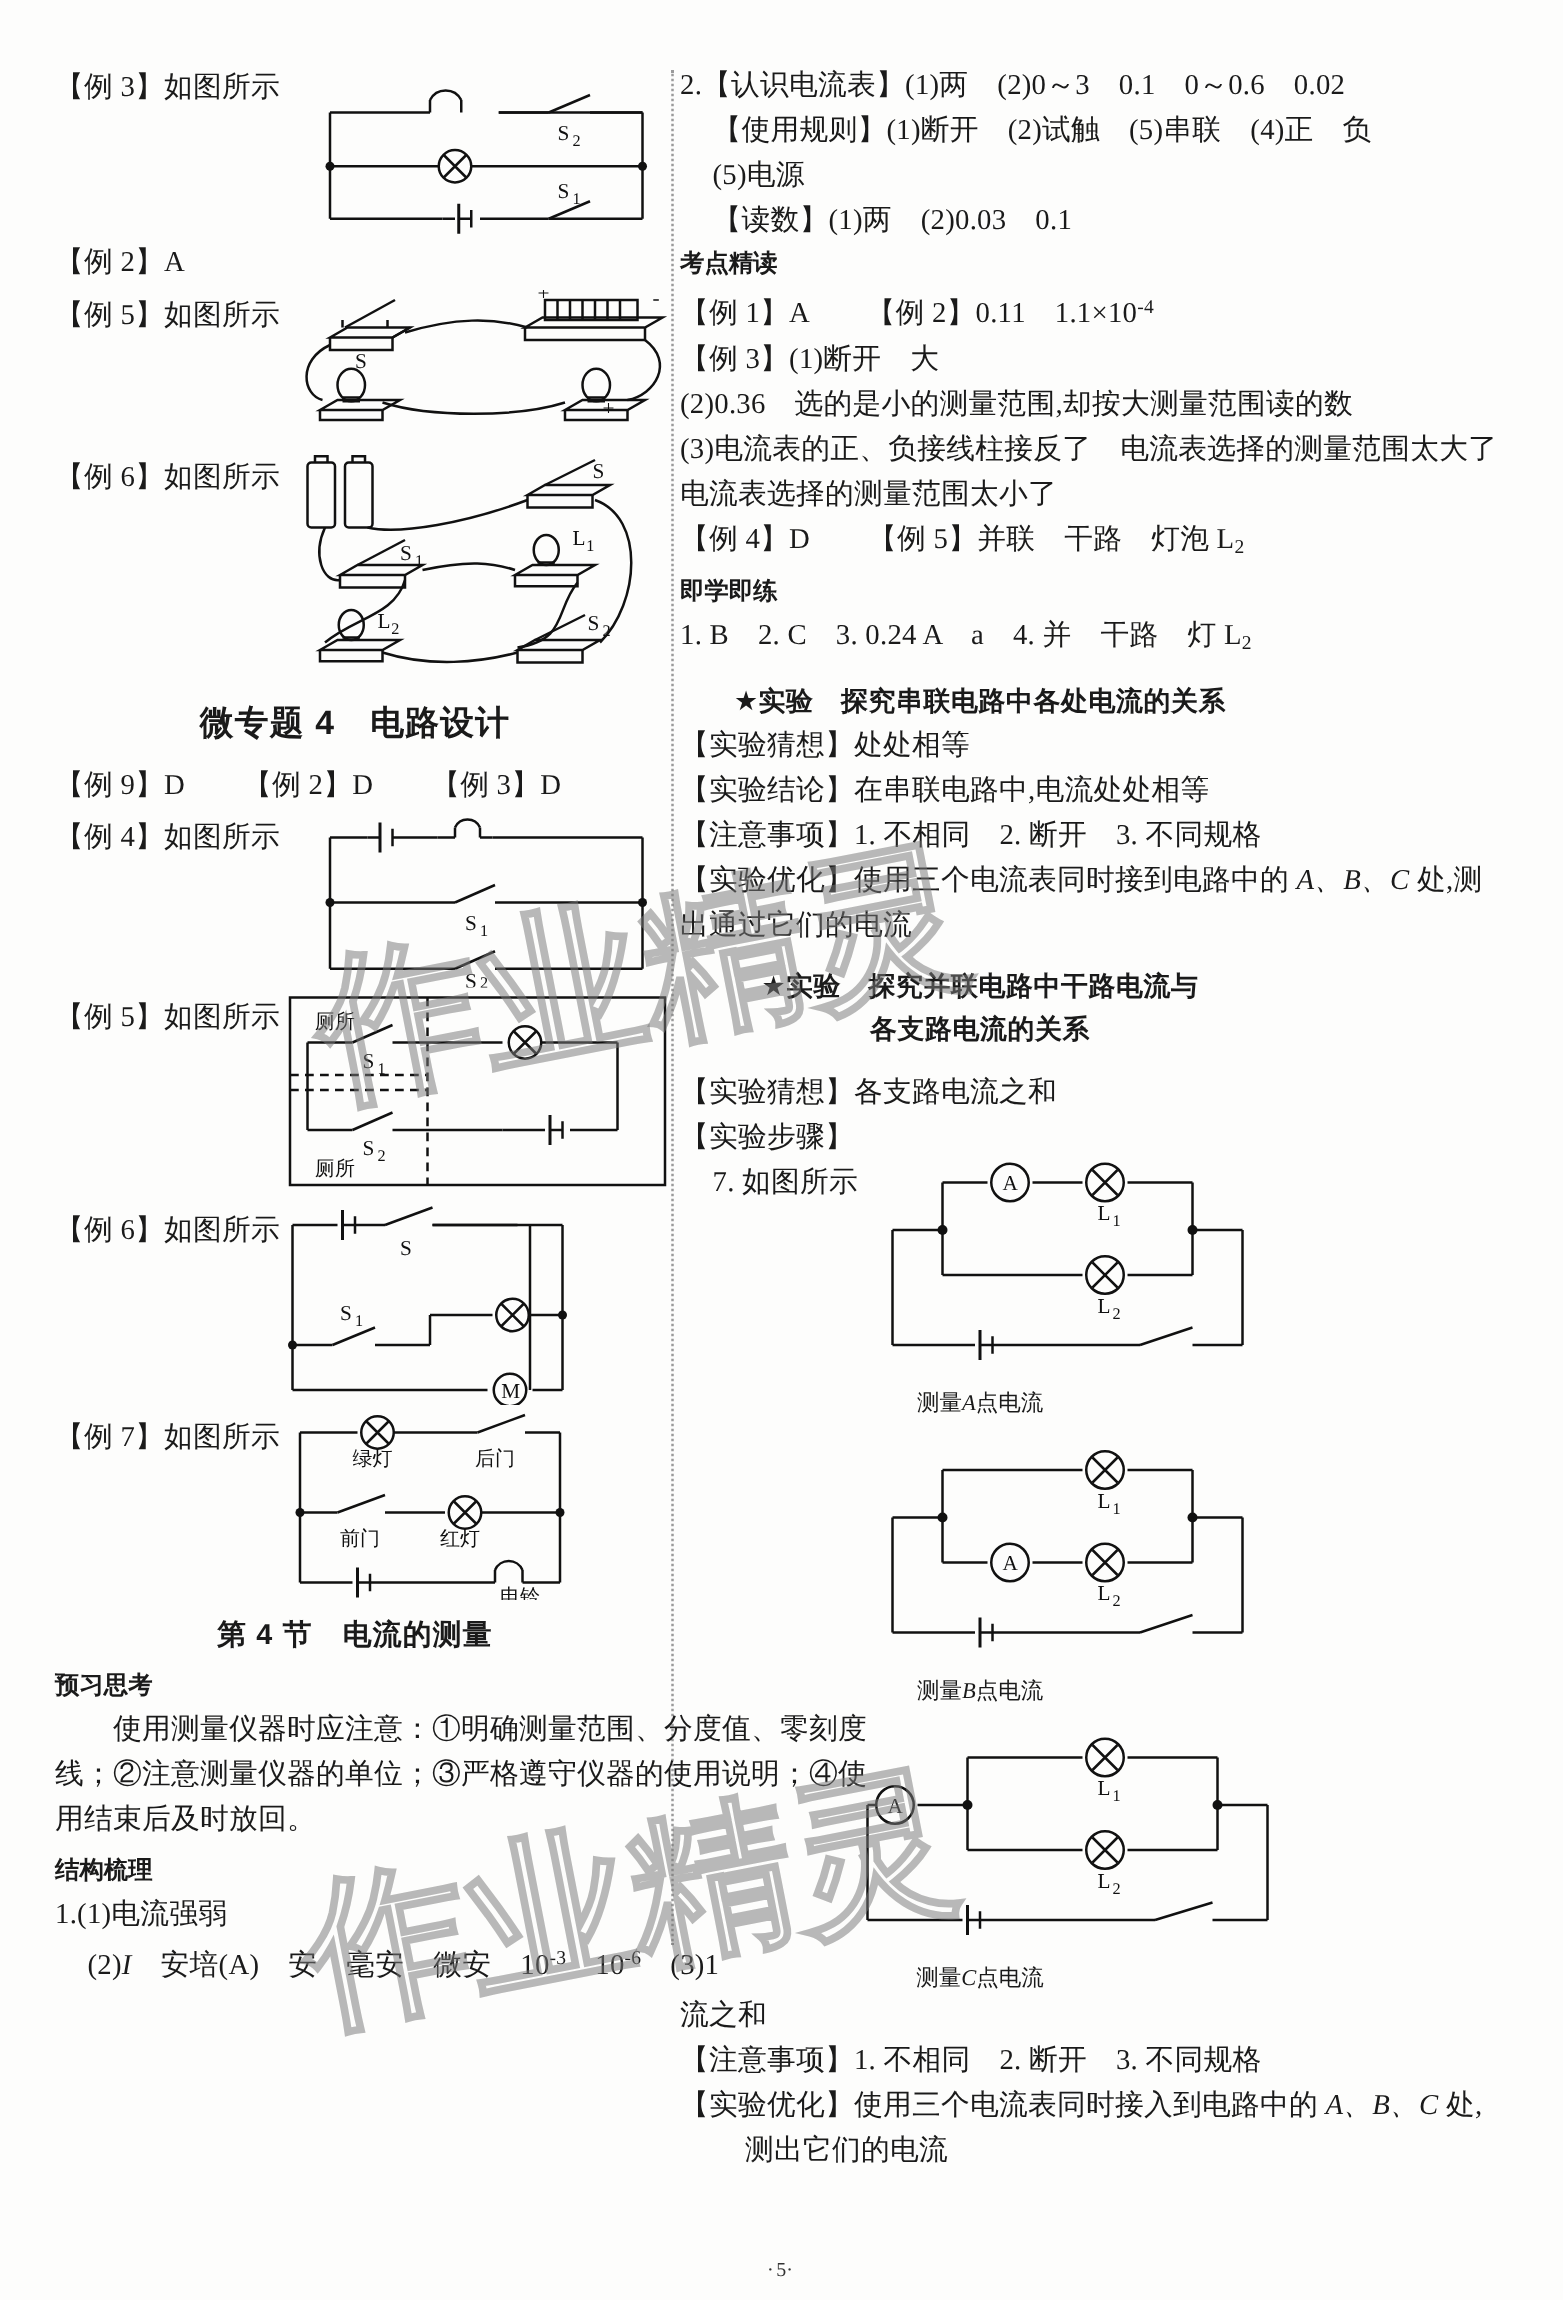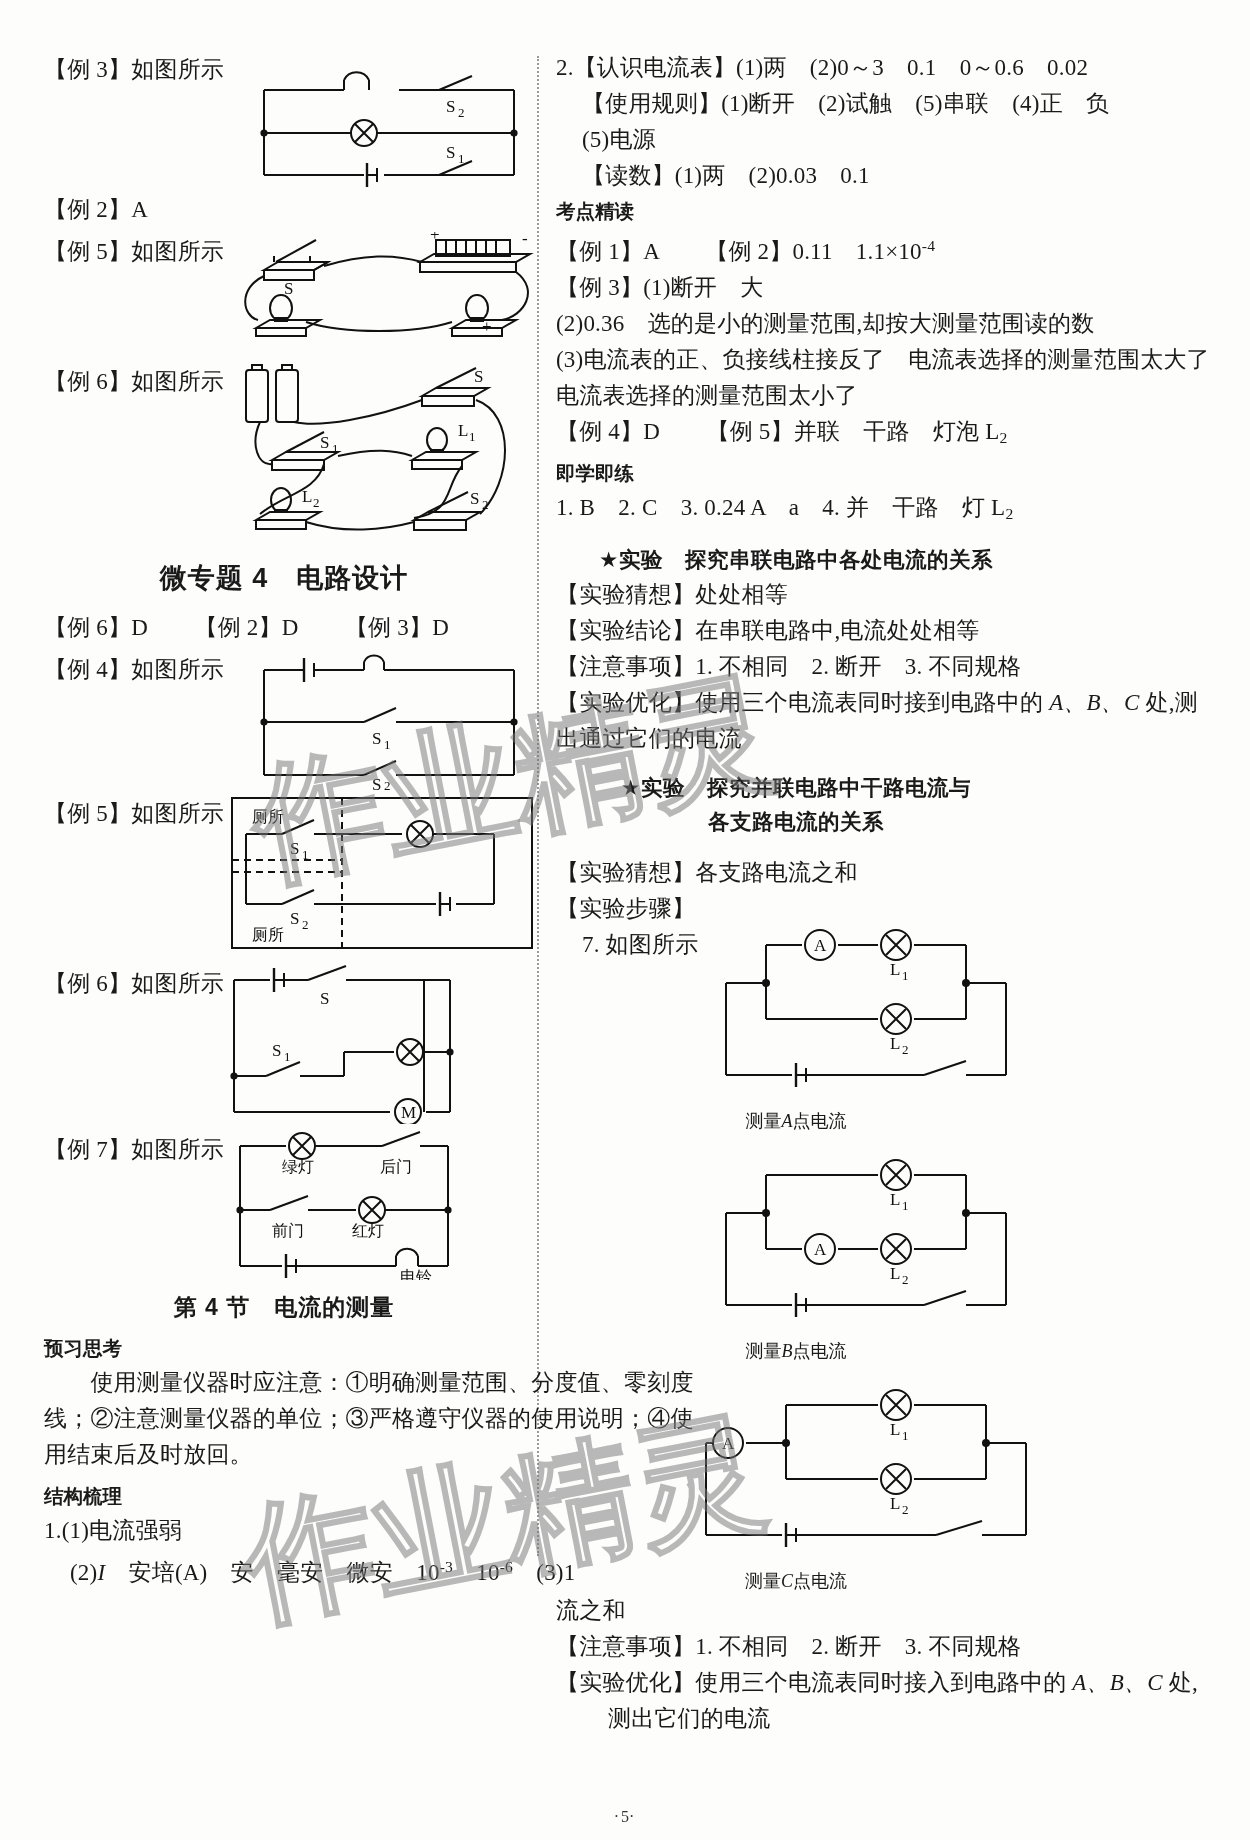--- a/index.html
+++ b/index.html
@@ -9,21 +9,21 @@
     font-family:"Liberation Serif","DejaVu Serif",serif;
     color:#1a1a1a;
     position:relative;
     overflow:hidden;
   }
   .page{position:relative;width:1250px;height:1840px;}
 
   
   .col{position:absolute;top:44px;width:480px;}
   .col-left{left:44px;}
-  .col-right{left:556px;width:480px;}
+  .col-right{left:544px;width:480px;}
   .divider{
     position:absolute;left:537px;top:56px;
     width:0;height:1500px;
     border-left:2px dotted #9a9a9a;
   }
 
   
   .line{
     font-size:23px;
     line-height:36px;
@@ -219,21 +219,21 @@
           <path class="stroke" d="M252 38 C292 52 288 120 256 152"></path>
           <path class="stroke" d="M238 104 C220 126 230 150 190 156"></path>
           <path class="stroke" d="M100 102 C92 130 60 132 36 152"></path>
           <path class="stroke" d="M82 160 C120 172 160 168 190 160"></path>
         </svg>
       </div>
     </div>
 
     <div class="title">微专题 4　电路设计</div>
 
-    <div class="line">【例 6】D　　【例 2】D　　【例 3】D</div>
+    <div class="line">【例 9】D　　【例 2】D　　【例 3】D</div>
 
     <div class="row" style="margin-top:4px;">
       <div class="lbl line">【例 4】如图所示</div>
       <div class="fig">
         <svg width="330" height="140" viewBox="0 0 330 140">
           <path class="stroke" d="M40 20 H70 M100 20 H126 M170 20 H290"></path>
           <path class="stroke-th" d="M80 8 V32"></path>
           <path class="stroke" d="M90 13 V27"></path>
           <path class="stroke" d="M70 20 H80 M90 20 H100"></path>
 

